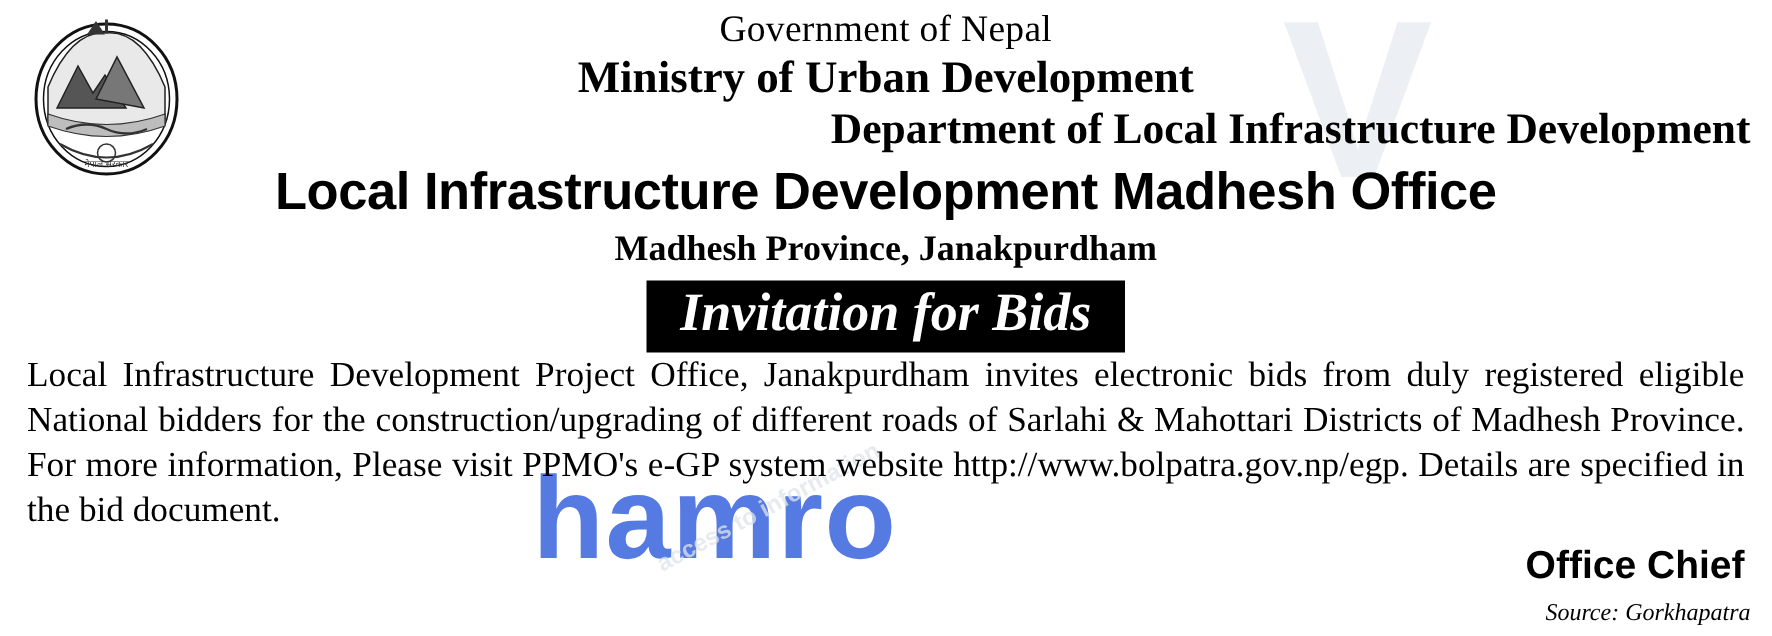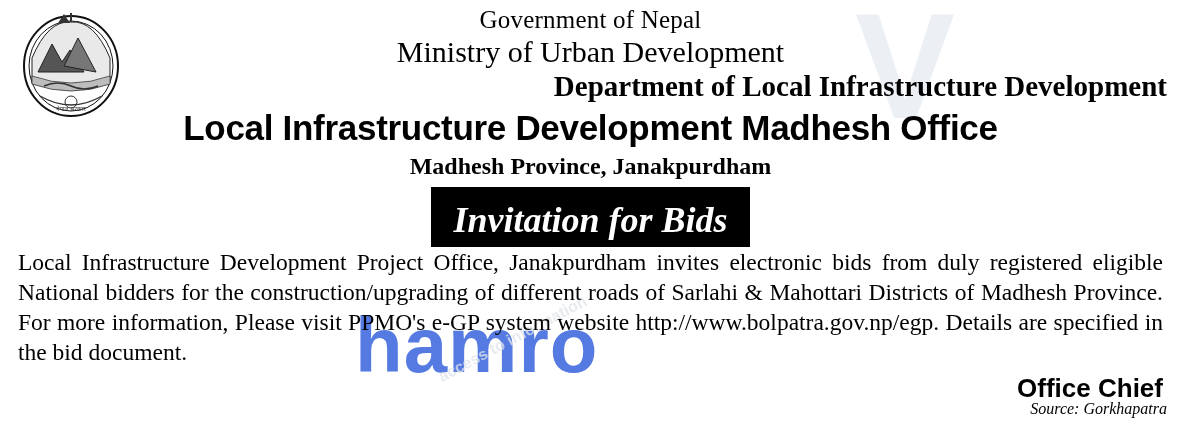--- a/index.html
+++ b/index.html
@@ -74,21 +74,21 @@
     text-align: center;
   }
   .l1 {
     font-size: 25px;
     font-weight: normal;
     letter-spacing: 0.2px;
     line-height: 1.12;
   }
   .l2 {
     font-size: 30px;
-    font-weight: normal;
+    font-weight: bold;
     line-height: 1.12;
     margin-top: 1px;
   }
   .l3 {
     font-size: 29px;
     font-weight: bold;
     line-height: 1.12;
     margin-top: 1px;
     text-align: right;
   }
@@ -110,21 +110,21 @@
     text-align: center;
     margin-top: 6px;
   }
   .ifb {
     display: inline-block;
     background: #000000;
     color: #ffffff;
     font-size: 36px;
     font-weight: bold;
     font-style: italic;
-    padding: 14px 22px 6px 22px;
+    padding: 2px 22px 6px 22px;
     line-height: 1.1;
   }
   .body-text {
     font-size: 23.5px;
     line-height: 1.28;
     text-align: justify;
     text-justify: inter-word;
     padding: 0 4px;
   }
   .office-chief {

